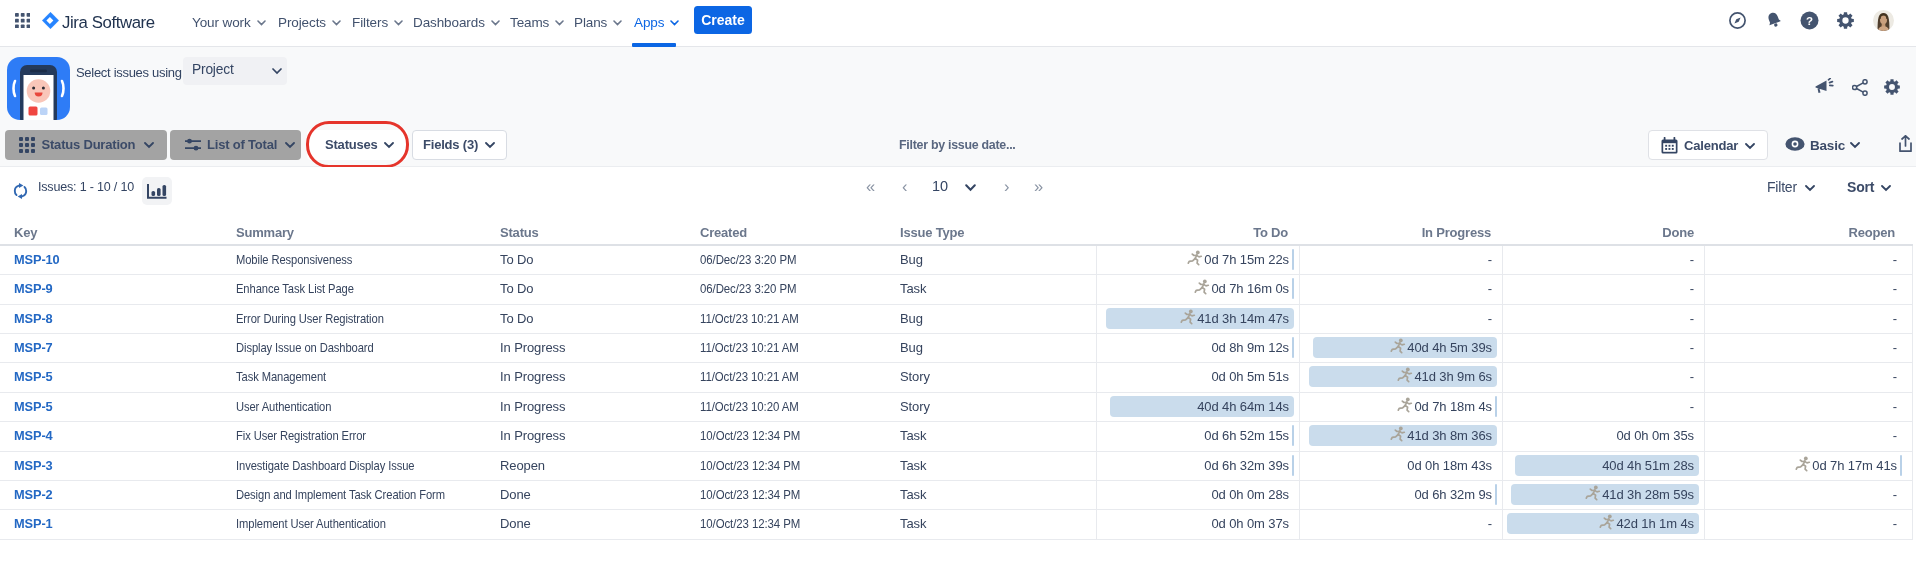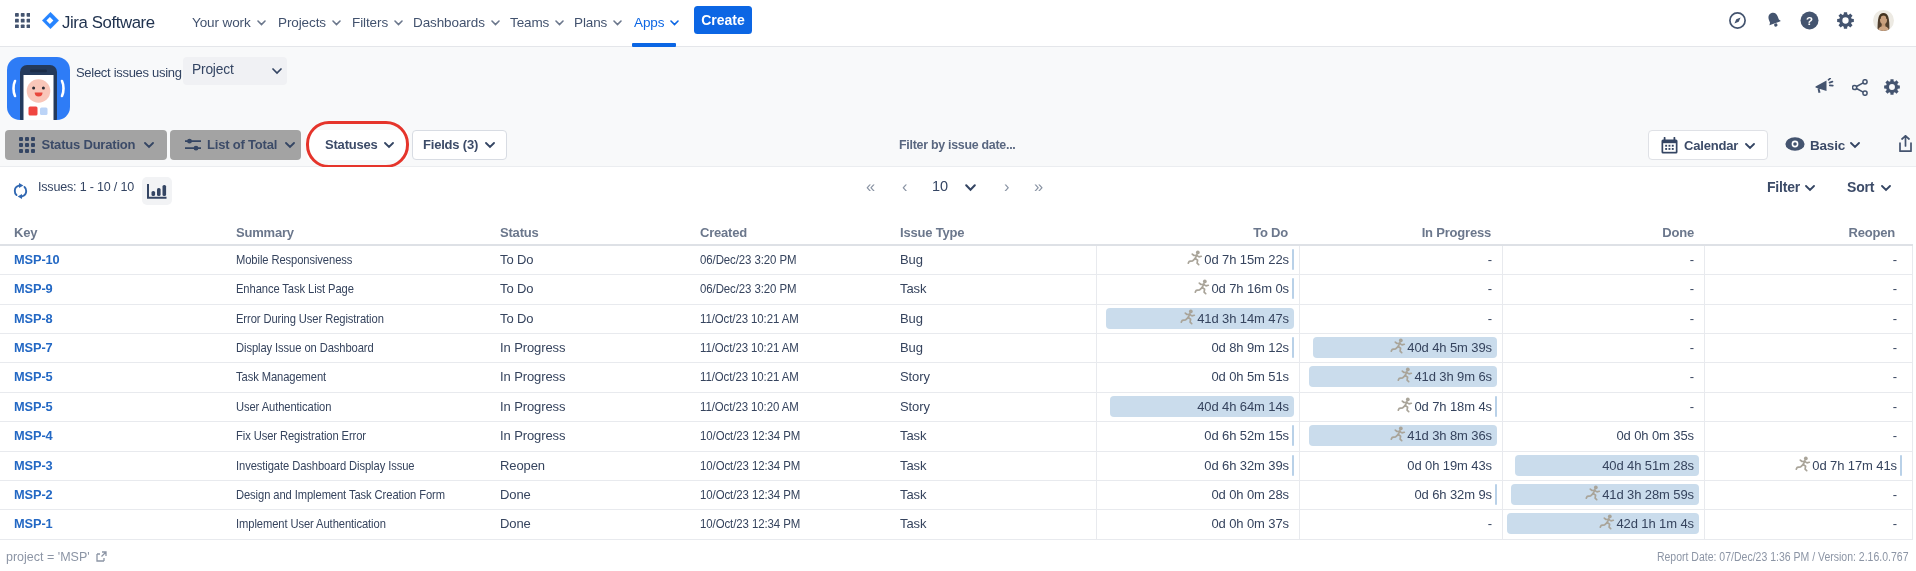--- a/index.html
+++ b/index.html
@@ -271,21 +271,21 @@
   </div>
 
   <div class="abs" style="left:866px;top:10px;font-size:16.5px;color:#8a94a4;letter-spacing:-2px">«</div>
   <div class="abs" style="left:902px;top:10px;font-size:16.5px;color:#8a94a4">‹</div>
   <div class="abs" style="left:932px;top:11px;font-size:14.5px;color:#344563">10</div>
   <svg class="abs" style="left:965px;top:17px" width="11" height="8" viewBox="0 0 11 8">
         <path d="M1.2 1.2 L5.5 5.8 L9.8 1.2" stroke="#344563" stroke-width="2" fill="none" stroke-linecap="round"></path>
       </svg>
   <div class="abs" style="left:1004px;top:10px;font-size:16.5px;color:#8a94a4">›</div>
   <div class="abs" style="left:1034px;top:10px;font-size:16.5px;color:#8a94a4;letter-spacing:-2px">»</div>
-  <div class="abs" style="left:1767px;top:12px;font-size:14px;font-weight:700;letter-spacing:-0.2px;color:#3c4b68">Filter</div>
+  <div class="abs" style="left:1767px;top:12px;font-size:14px;font-weight:400;letter-spacing:-0.2px;color:#3c4b68">Filter</div>
   <svg class="abs" style="left:1805px;top:18px" width="10" height="7" viewBox="0 0 10 7">
         <path d="M1 1 L5 5 L9 1" stroke="#344563" stroke-width="1.8" fill="none" stroke-linecap="round"></path>
       </svg>
   <div class="abs" style="left:1847px;top:12px;font-size:14px;font-weight:700;letter-spacing:-0.2px;color:#3c4b68">Sort</div>
   <svg class="abs" style="left:1881px;top:18px" width="10" height="7" viewBox="0 0 10 7">
         <path d="M1 1 L5 5 L9 1" stroke="#344563" stroke-width="1.8" fill="none" stroke-linecap="round"></path>
       </svg>
 </div>
 
 <div id="tablearea">
@@ -462,21 +462,21 @@
 </div>
 <div class="rowline" style="top:234.6px"></div>
 <div class="row" style="top:234.6px">
   <div class="cell key" style="left:14px">MSP-3</div>
   <div class="cell scx82" style="left:236px">Investigate Dashboard Display Issue</div>
   <div class="cell" style="left:500px">Reopen</div>
   <div class="cell scx88" style="left:700px">10/Oct/23 12:34 PM</div>
   <div class="cell" style="left:900px">Task</div>
   <div class="bar" style="right:619.0px;width:2px"></div>
   <div class="dtxt" style="right:624.0px">0d 6h 32m 39s</div>
-  <div class="dtxt" style="right:421.0px">0d 0h 19m 43s</div>
+  <div class="dtxt" style="right:421.0px">0d 0h 18m 43s</div>
   <div class="bar" style="right:214.0px;width:184px"></div>
   <div class="dtxt" style="right:219.0px">40d 4h 51m 28s</div>
   <div class="bar" style="right:11.5px;width:2px"></div>
   <div class="dtxt" style="right:16.0px"><svg class="runner" width="16" height="17" viewBox="0 0 16 17">
             <g stroke="#a9a499" stroke-width="1.7" fill="none" stroke-linecap="round" stroke-linejoin="round">
               <path d="M9.9 4.8 L8.2 8.5"></path>
               <path d="M9.6 5.4 L12.0 6.9 L14.3 6.3"></path>
               <path d="M9.7 5.3 L7.0 5.5 L5.3 4.1"></path>
               <path d="M8.2 8.5 L10.6 10.2 L10.1 13.2 L11.7 14.6"></path>
               <path d="M8.2 8.5 L5.6 10.8 L2.2 11.3 L1.3 13.2"></path>
@@ -525,23 +525,14 @@
               <path d="M8.2 8.5 L10.6 10.2 L10.1 13.2 L11.7 14.6"></path>
               <path d="M8.2 8.5 L5.6 10.8 L2.2 11.3 L1.3 13.2"></path>
             </g>
             <circle cx="10.8" cy="2.4" r="1.9" fill="#a9a499"></circle>
           </svg>42d 1h 1m 4s</div>
   <div class="dtxt" style="right:16.0px">-</div>
 </div>
 <div class="rowline" style="top:322.8px"></div>
 </div>
 
-<div id="footer">
-  <div class="abs graytxt" style="left:6px;top:11px">project = 'MSP'
-    <svg style="display:inline-block;vertical-align:-1px;margin-left:3px" width="11" height="11" viewBox="0 0 11 11">
-      <path d="M1 3 L1 10 L8 10 M1 3 L4 3 M8 10 L8 7" stroke="#8c95a5" stroke-width="1.3" fill="none"></path>
-      <path d="M6 1 L10 1 L10 5 M10 1 L5.5 5.5" stroke="#8c95a5" stroke-width="1.3" fill="none"></path>
-    </svg>
-  </div>
-  <div class="abs graytxt" style="right:8px;top:11px;transform:scaleX(0.84);transform-origin:right center">Report Date: 07/Dec/23 1:36 PM / Version: 2.16.0.767</div>
-</div>
 
 </div>
 
 </body></html>

